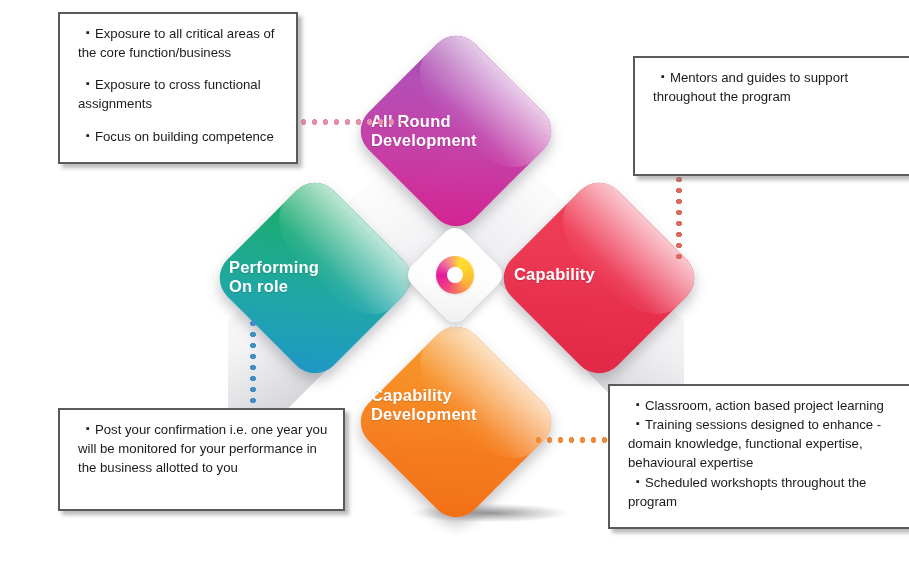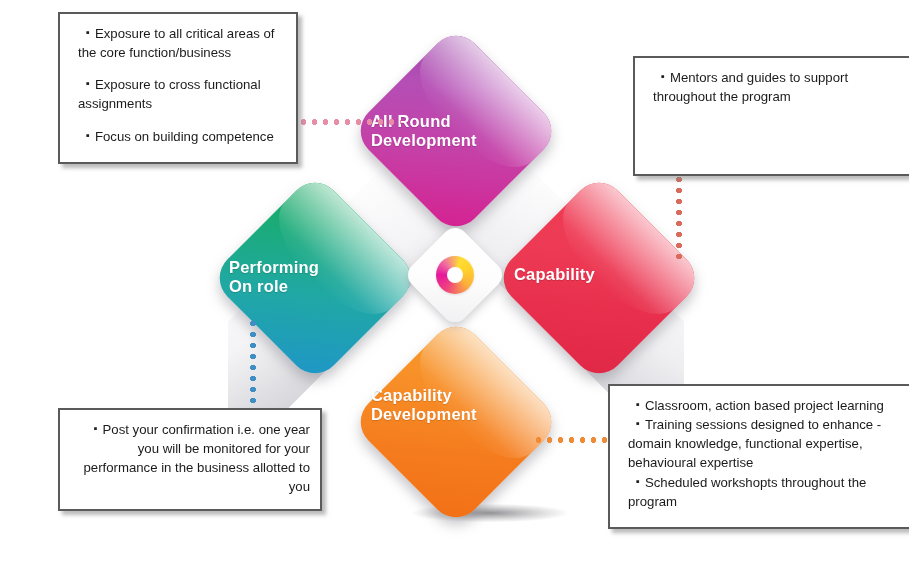--- a/index.html
+++ b/index.html
@@ -33,21 +33,21 @@
     vertical-align:2px;
     margin-right:5px;
     margin-left:8px;
   }
   .para{margin:0 0 0 0;}
   .gap{height:13px;}
 
   
   #box-tl{left:58px;  top:12px;  width:240px; height:152px;}
   #box-tr{left:633px; top:56px;  width:278px; height:120px;}
-  #box-bl{left:58px;  top:408px; width:264px; height:103px;text-align:right;}
+  #box-bl{left:58px;  top:408px; width:287px; height:103px;}
   #box-br{left:608px; top:384px; width:316px; height:145px;}
 
   
   .dots-h{
     position:absolute;height:6px;z-index:35;
     background-image:radial-gradient(circle closest-side, currentColor 92%, transparent 95%);
     background-size:11px 6px;background-repeat:repeat-x;
   }
   .dots-v{
     position:absolute;width:6px;z-index:35;

